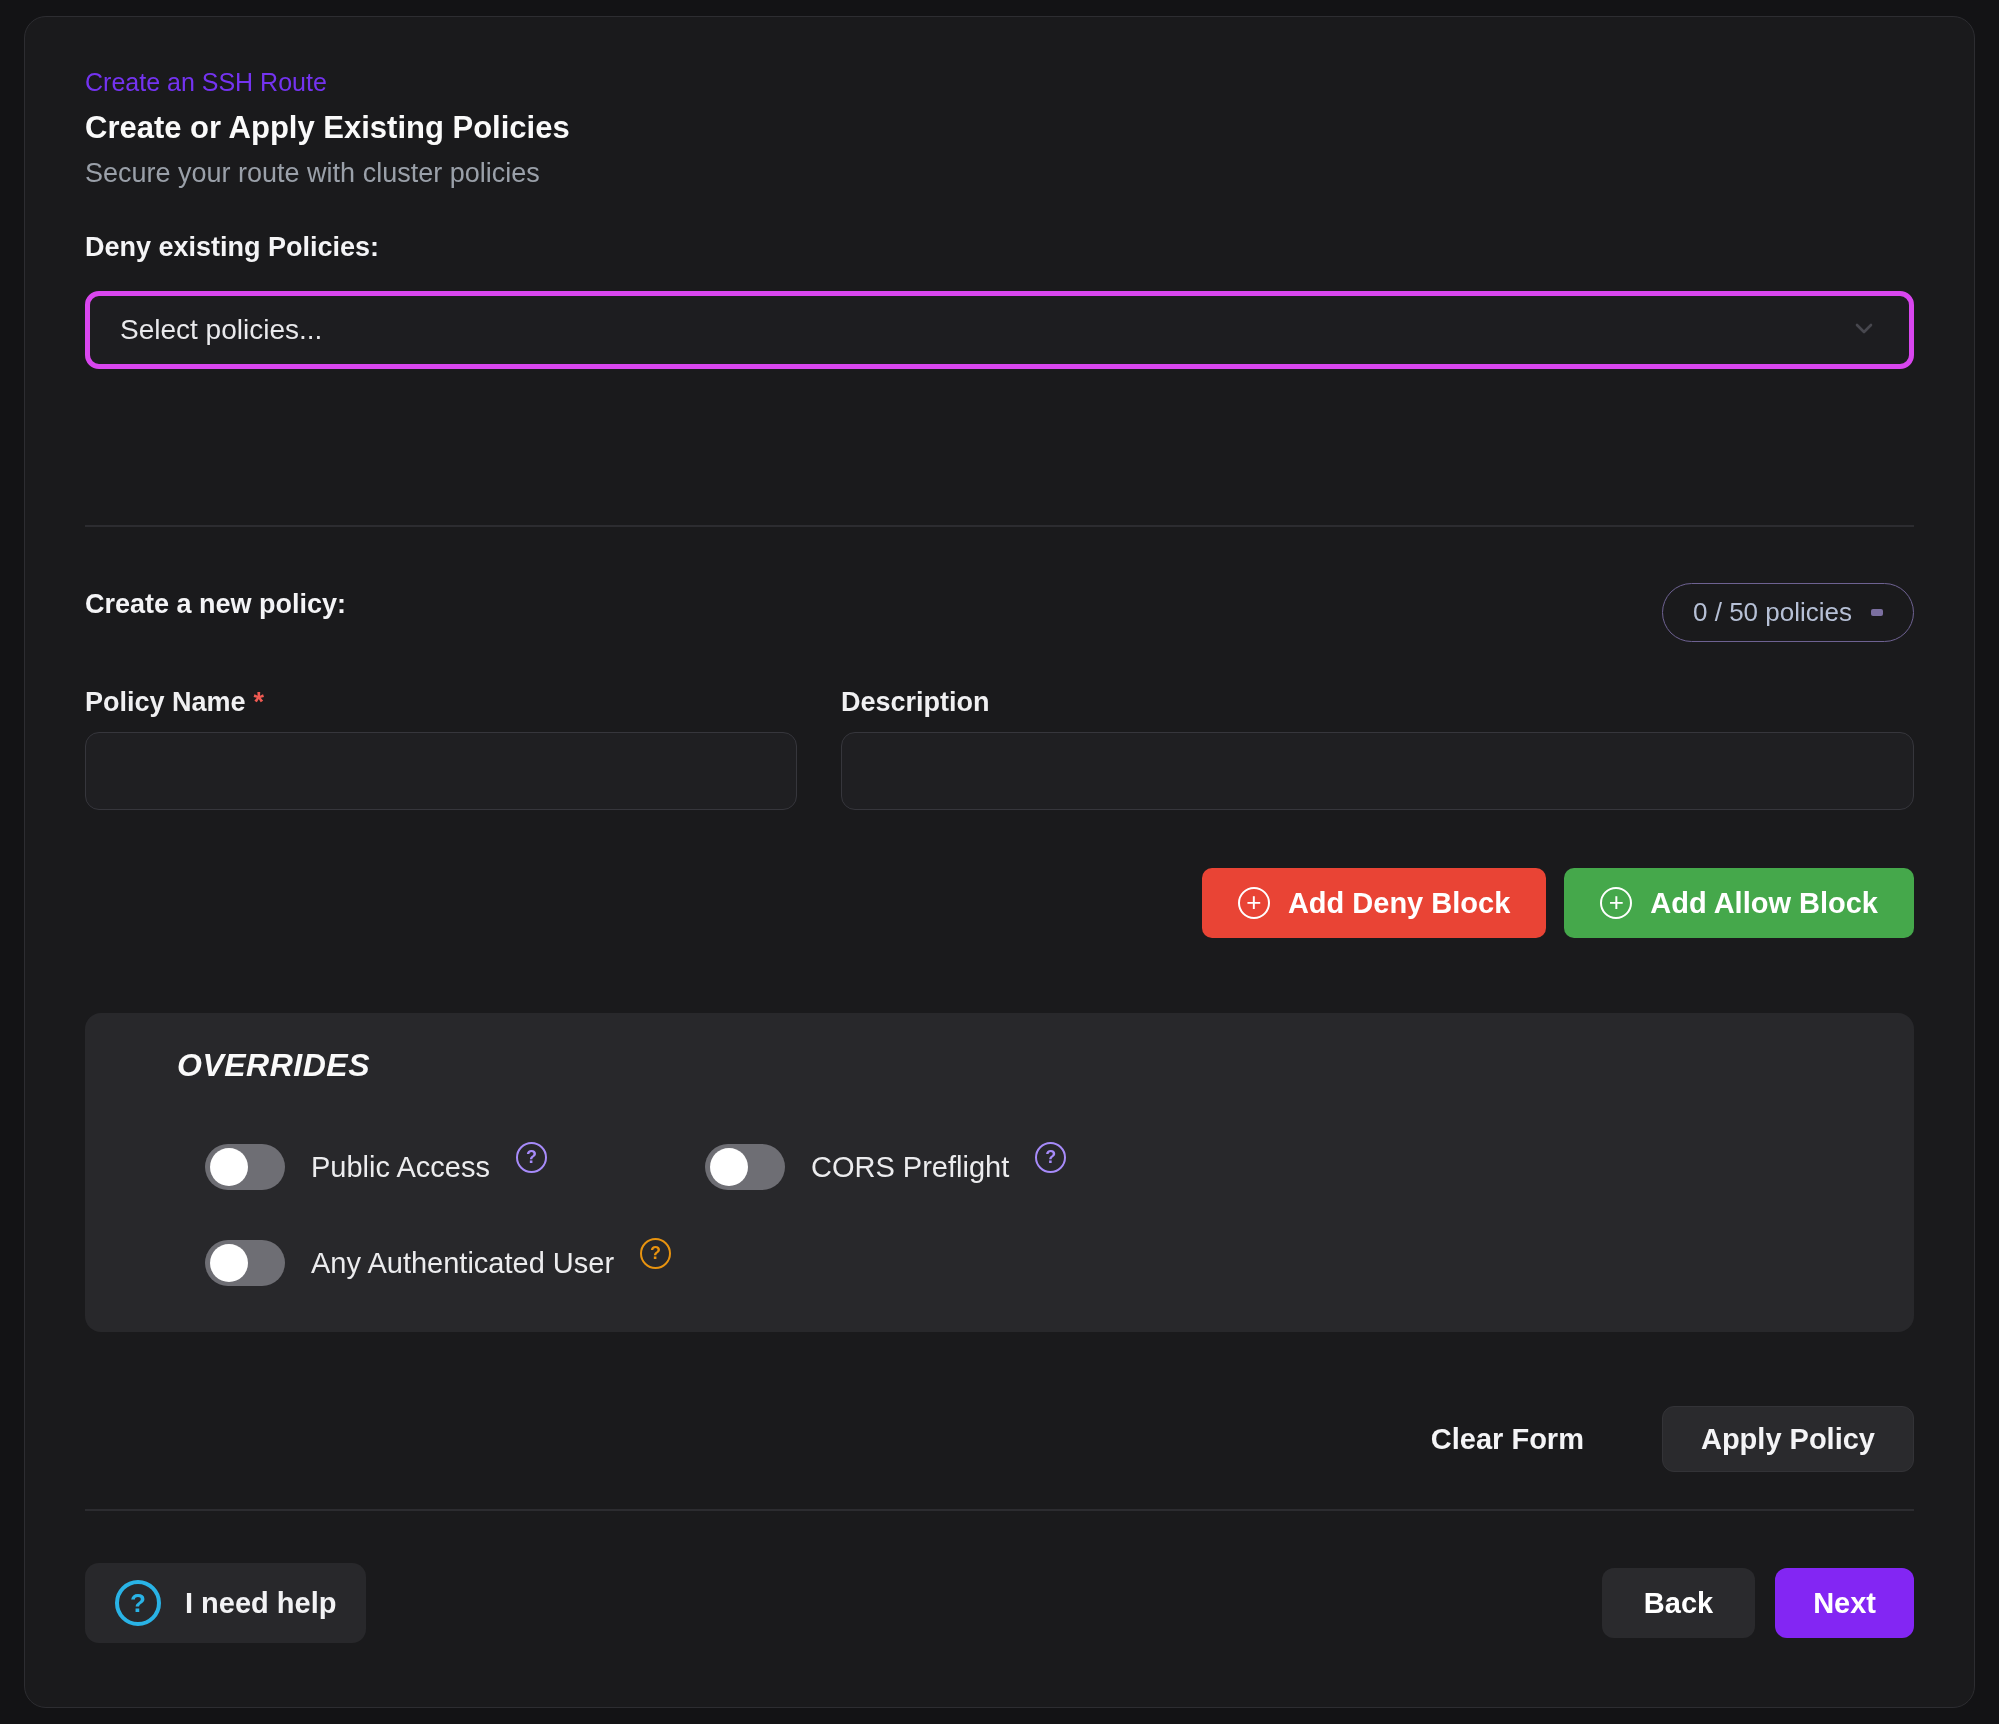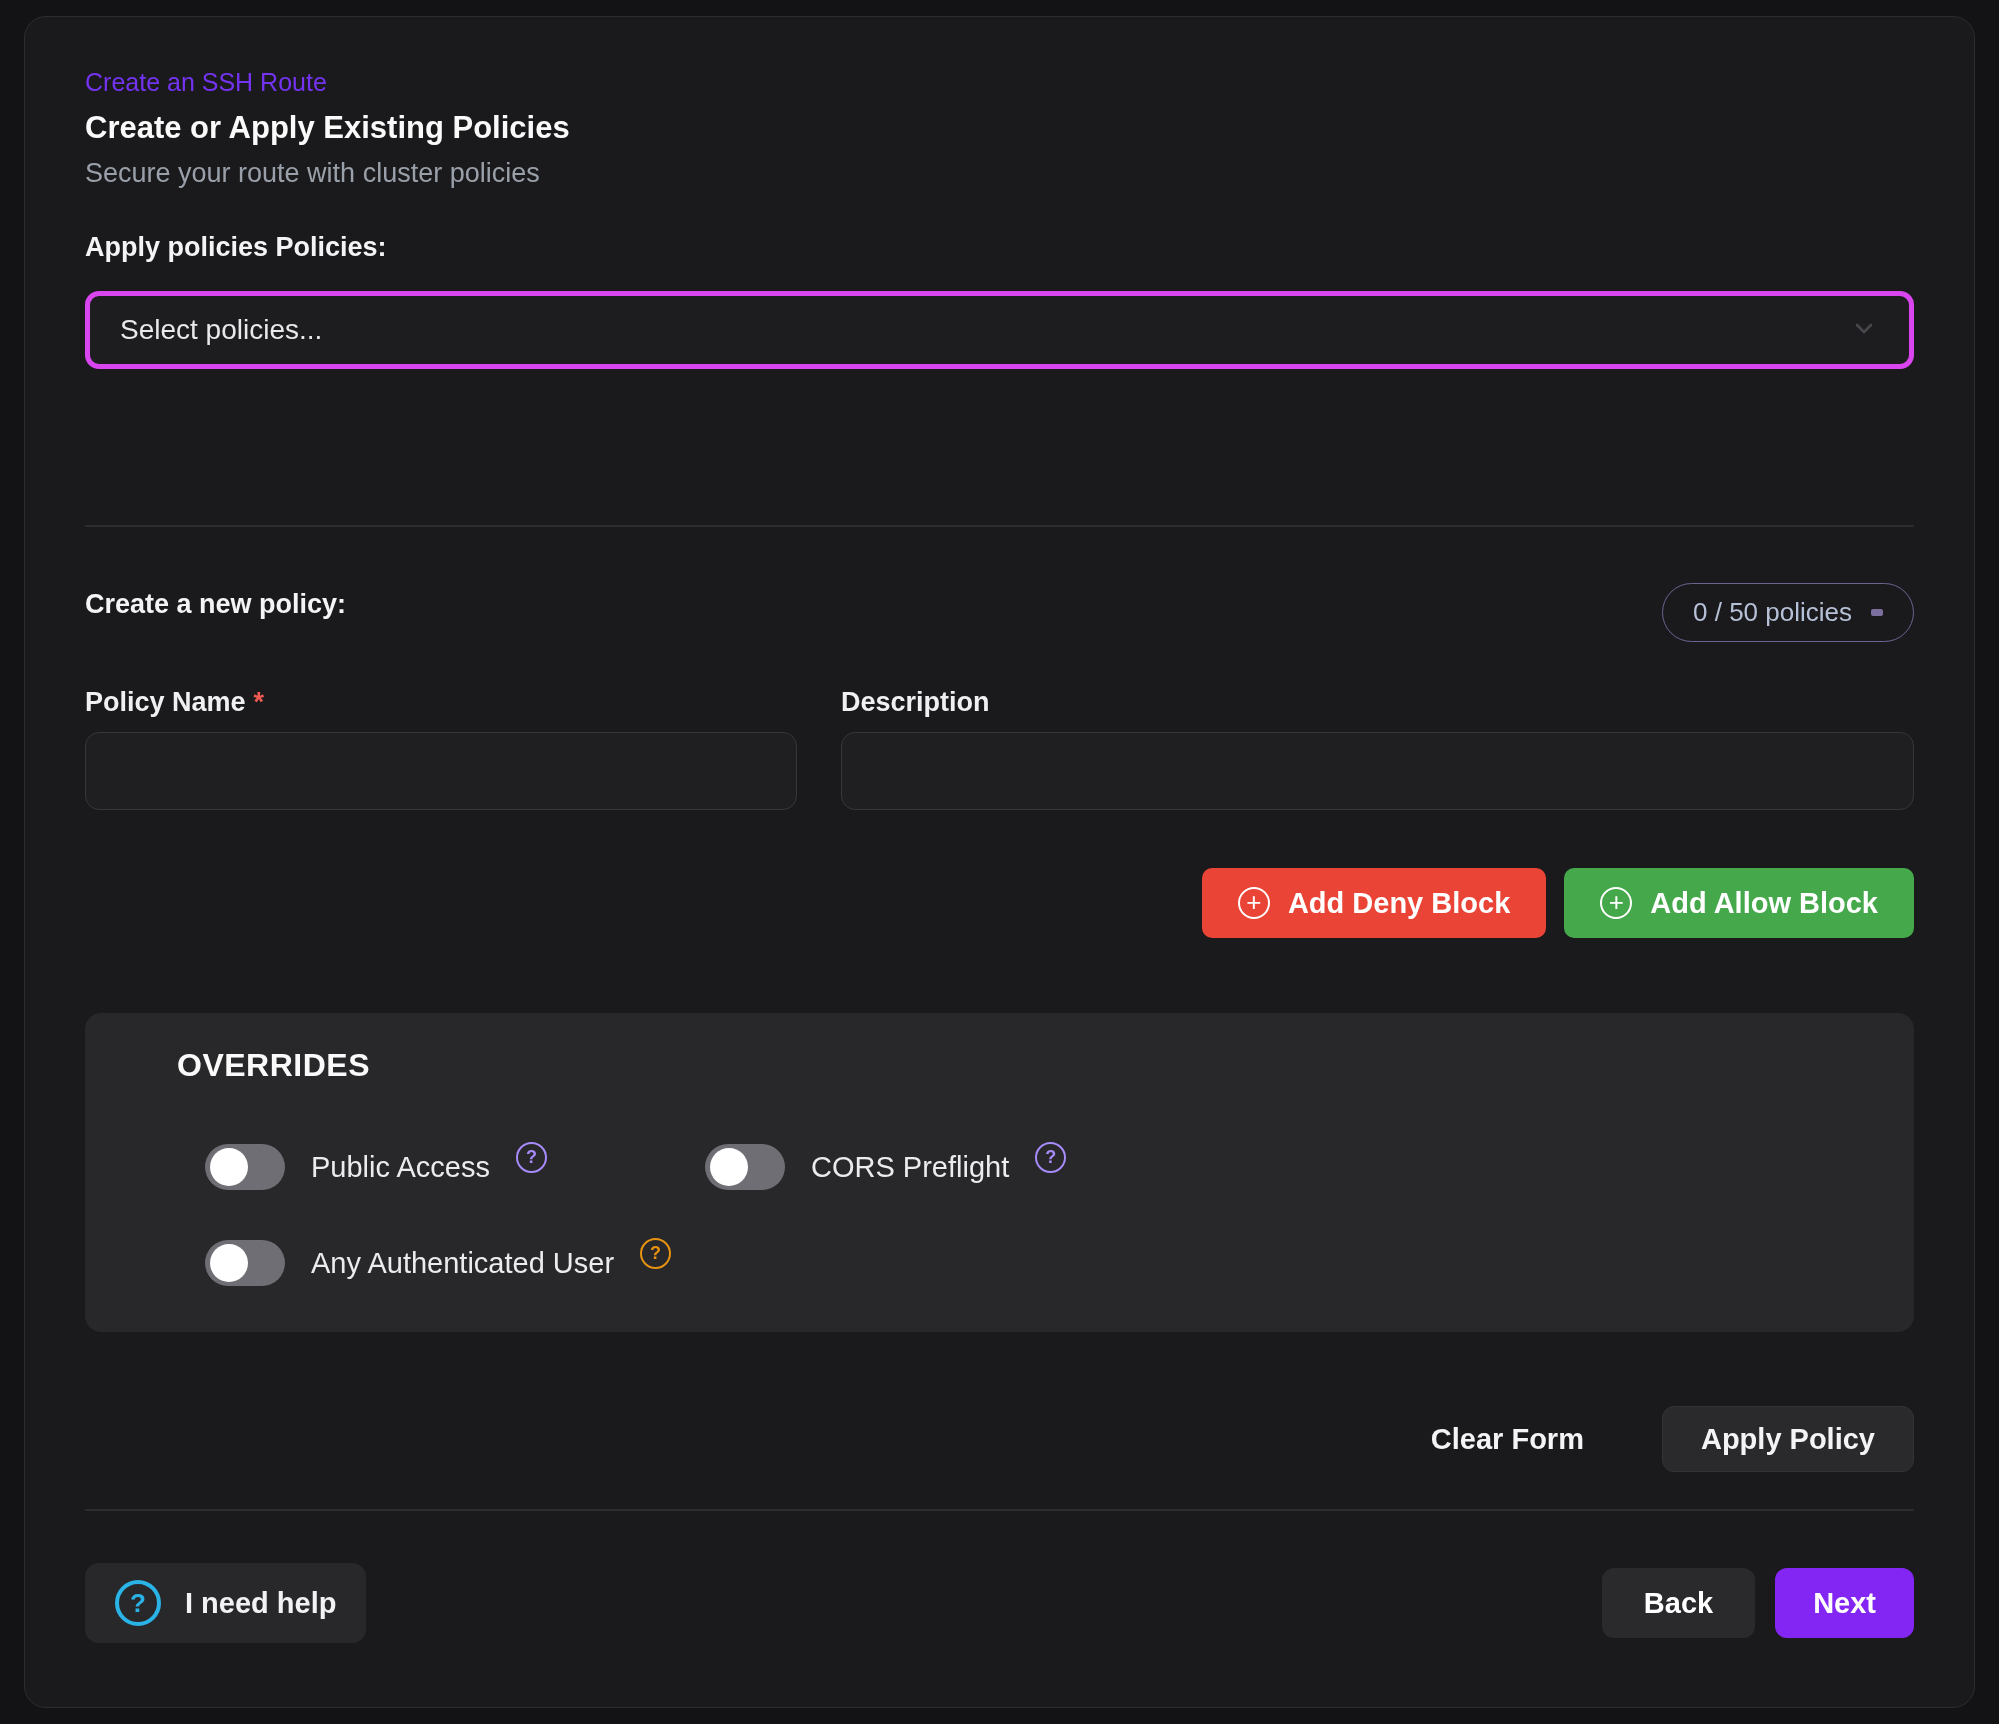--- a/index.html
+++ b/index.html
@@ -165,20 +165,21 @@
     background: #28282b;
     border-radius: 16px;
     padding: 34px 40px 46px 20px;
   }
   .overrides-title {
     font-size: 32px;
     font-weight: bold;
     letter-spacing: .5px;
     color: #fafafa;
     padding-left: 72px;
+    font-style: italic;
   }
   .toggles-grid {
     margin-top: 60px;
     padding-left: 100px;
     display: grid;
     grid-template-columns: 500px 1fr;
     row-gap: 50px;
   }
   .toggle-row { display: flex; align-items: center; gap: 26px; }
   .switch {
@@ -292,21 +293,21 @@
 <body>
 
 <div class="card">
 
   
   <a class="breadcrumb">Create an SSH Route</a>
   <h1 class="title">Create or Apply Existing Policies</h1>
   <div class="subtitle">Secure your route with cluster policies</div>
 
   
-  <div class="section-label">Apply policies Policies:</div>
+  <div class="section-label">Deny existing Policies:</div>
   <div class="select-box">
     <span class="placeholder">Select policies...</span>
     <span class="chevron">
       <svg width="30" height="30" viewBox="0 0 30 30">
           <polyline points="8,12 15,19 22,12" fill="none" stroke="#56565e" stroke-width="2.6" stroke-linecap="round" stroke-linejoin="round"></polyline>
         </svg>
     </span>
   </div>
 
   <hr class="divider">

